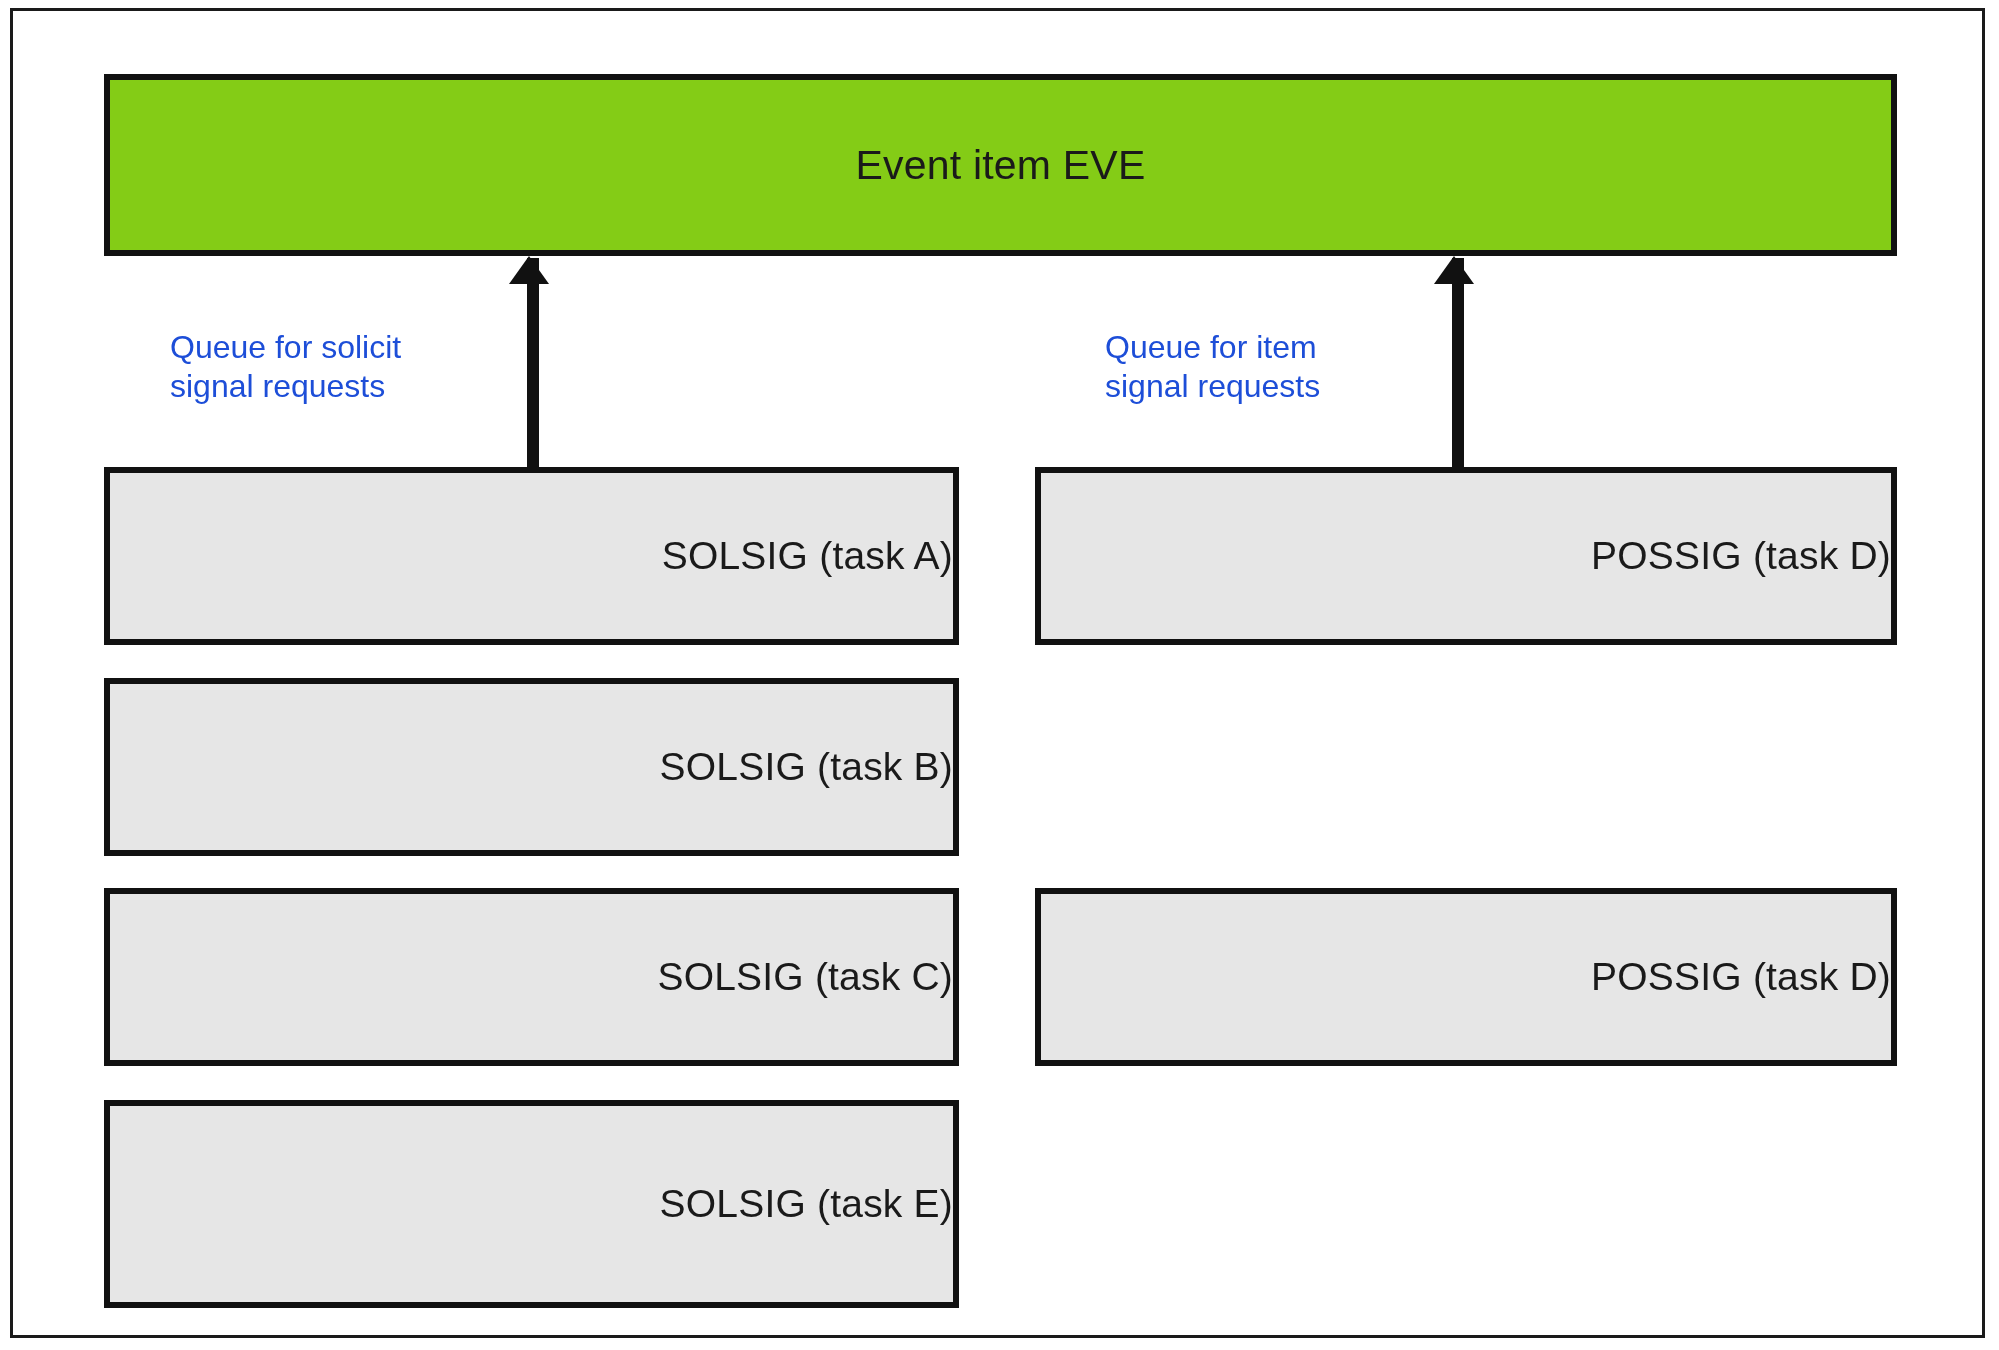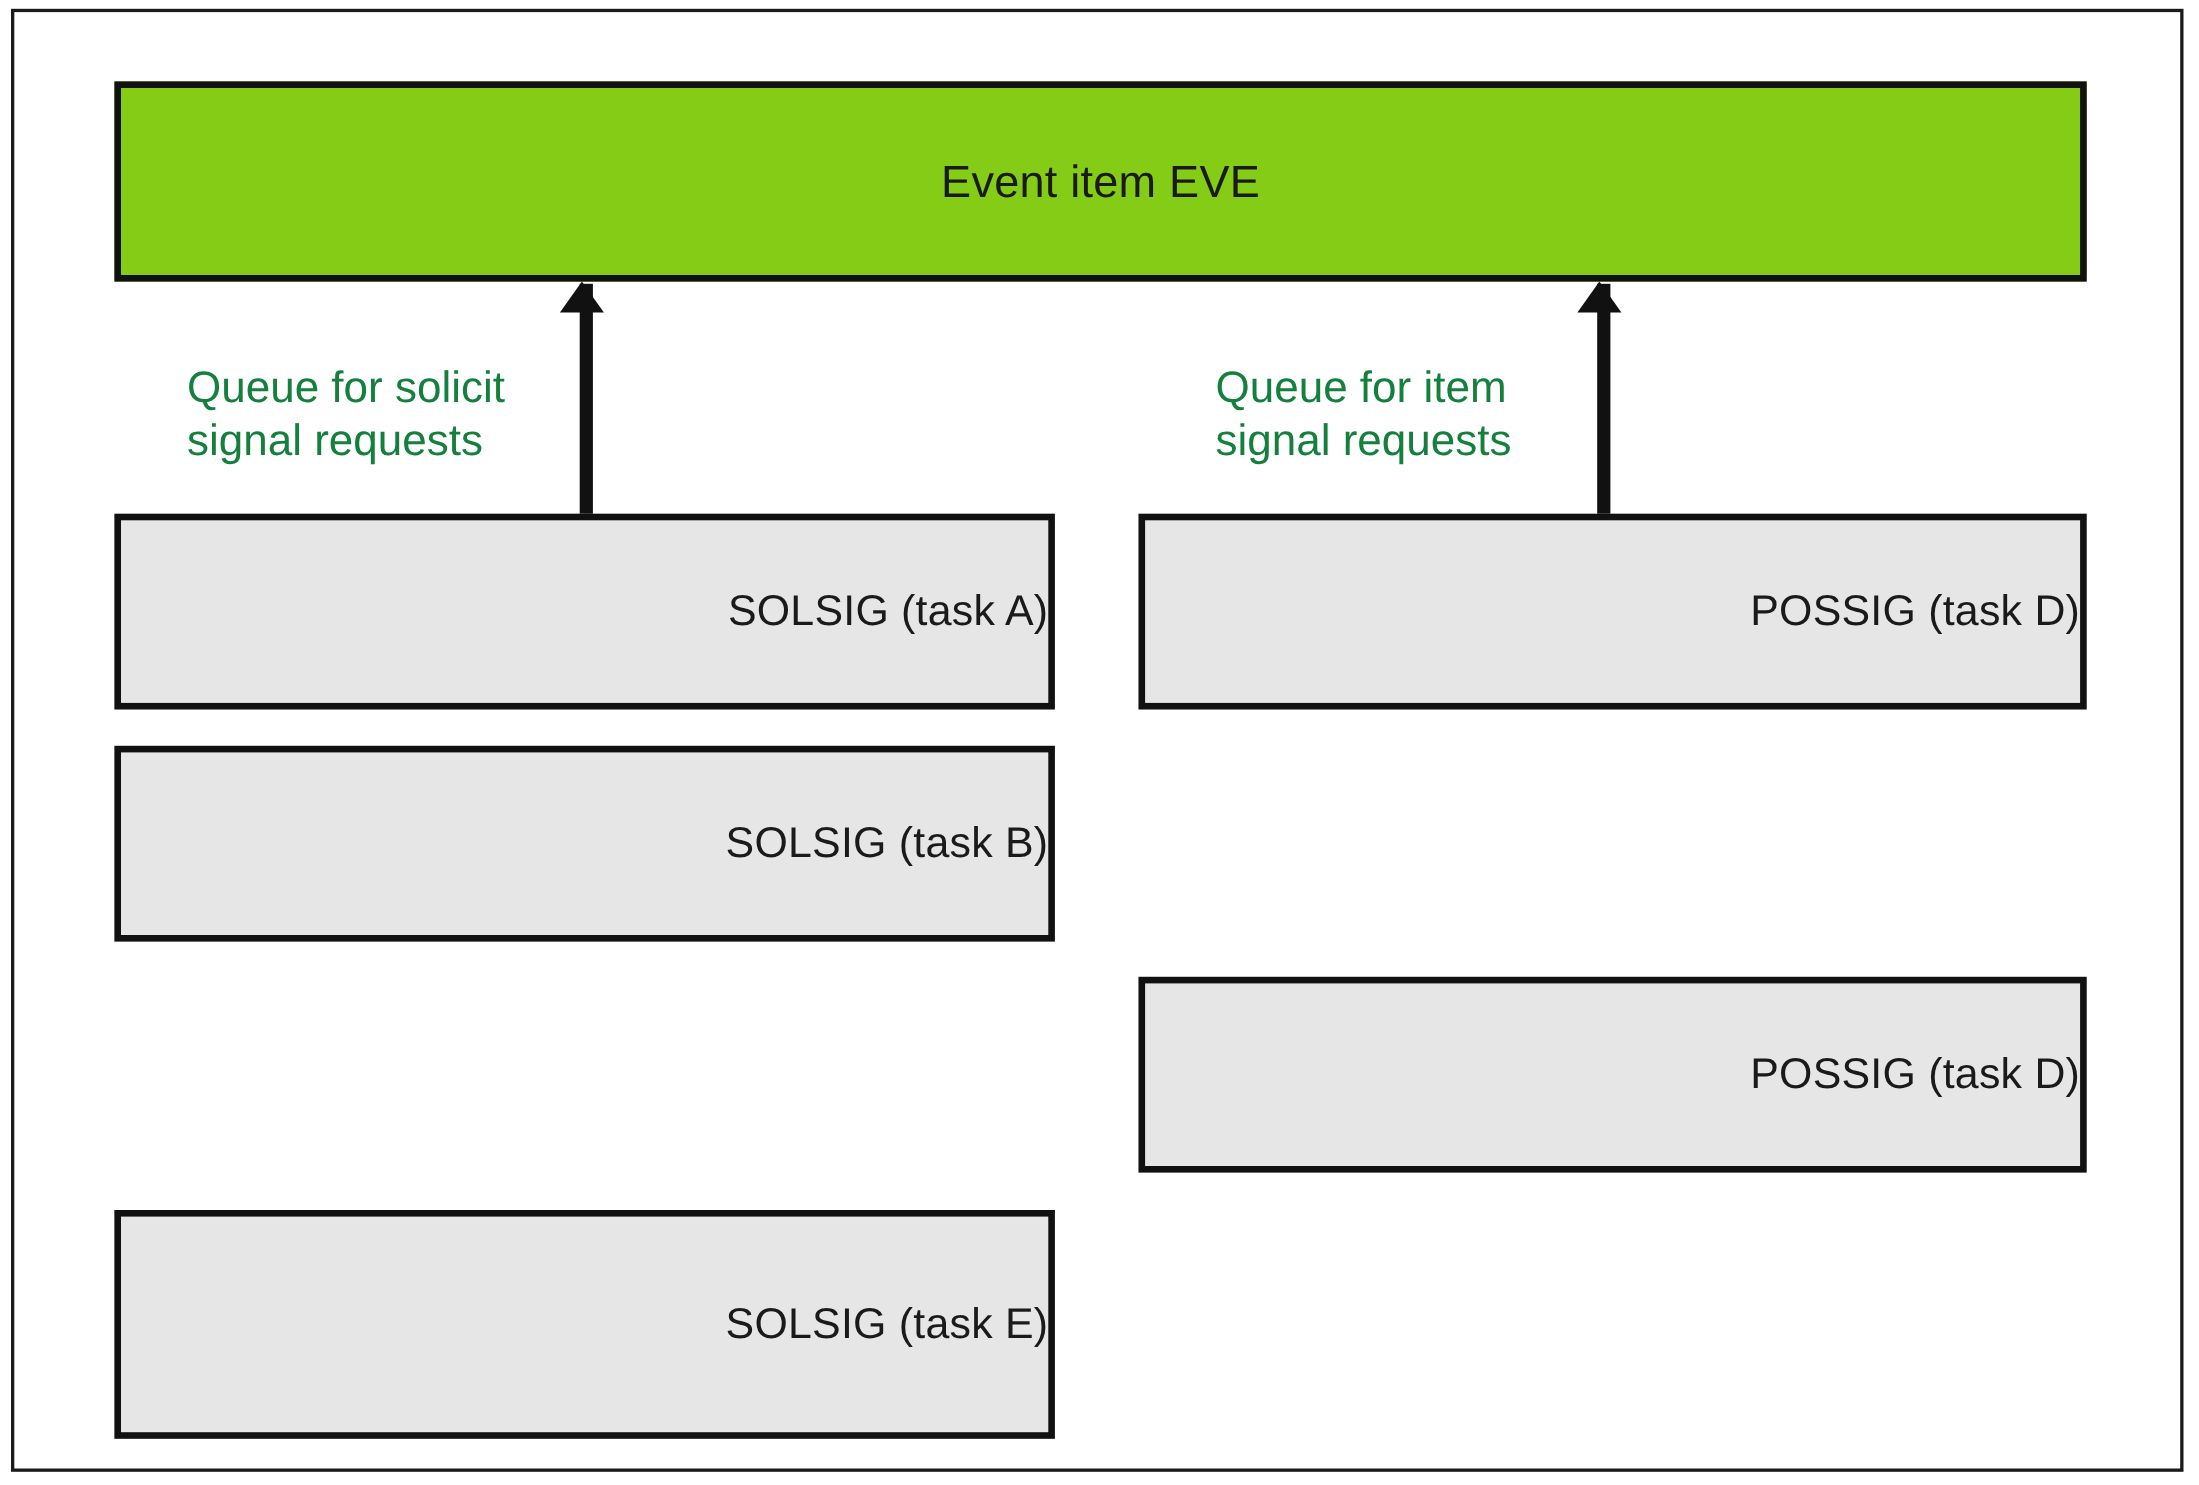--- a/index.html
+++ b/index.html
@@ -94,23 +94,23 @@
   }
 
   .arrow-left       { left: 527px;  top: 258px; height: 212px; }
   .arrow-left-head  { left: 509px;  top: 256px; }
   .arrow-right      { left: 1452px; top: 258px; height: 212px; }
   .arrow-right-head { left: 1434px; top: 256px; }
 
   
   .queue-label {
     position: absolute;
-    font-size: 40px;
+    font-size: 32px;
     line-height: 1.22;
-    color: #15803d;
+    color: #1d4ed8;
     white-space: pre-line;
   }
   .queue-label-left  { left: 170px;  top: 328px; }
   .queue-label-right { left: 1105px; top: 328px; }
 </style>
 </head>
 <body>
 
 <div id="figure">
 
@@ -131,20 +131,23 @@
 
   <div class="queue-label queue-label-right">Queue for item
 signal requests</div>
 
   <div class="task-box col-left row-1">
     <span class="box-label">SOLSIG (task A)</span>
   </div>
   <div class="task-box col-left row-2">
     <span class="box-label">SOLSIG (task B)</span>
   </div>
+  <div class="task-box col-left row-3">
+    <span class="box-label">SOLSIG (task C)</span>
+  </div>
   <div class="task-box col-left row-4">
     <span class="box-label">SOLSIG (task E)</span>
   </div>
 
   <div class="task-box col-right row-1">
     <span class="box-label">POSSIG (task D)</span>
   </div>
   <div class="task-box col-right row-3">
     <span class="box-label">POSSIG (task D)</span>
   </div>

